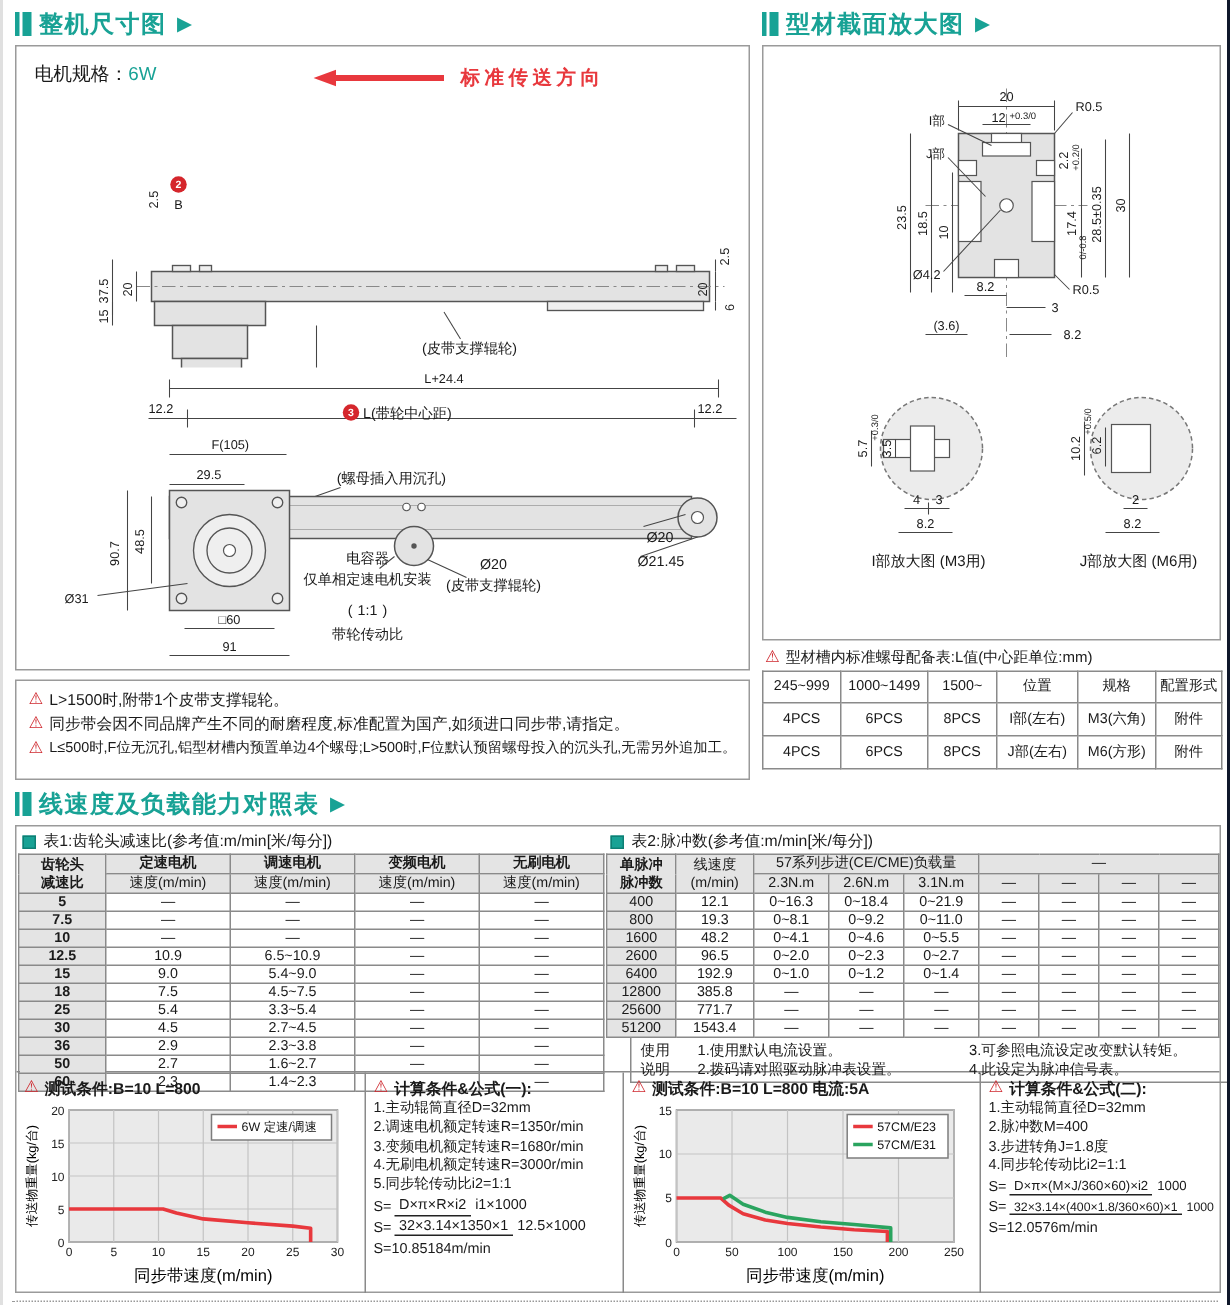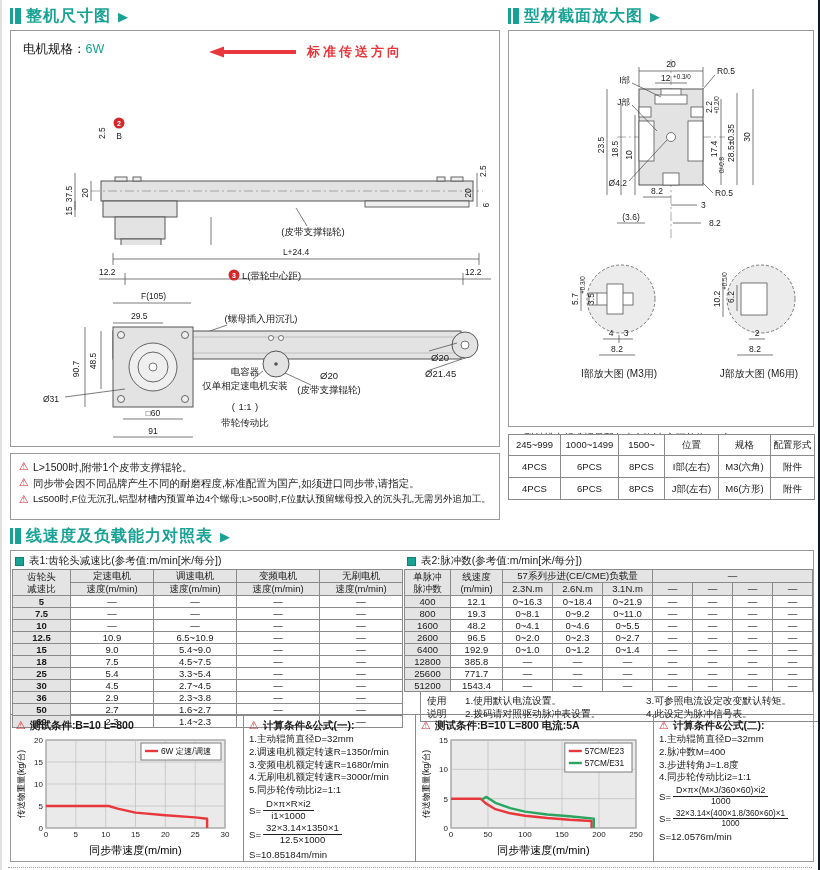--- a/index.html
+++ b/index.html
@@ -32,21 +32,21 @@
   .thin{stroke:#999;stroke-width:0.5}
   .dim{font-size:8.5px;fill:#1a1a1a}
   .lbl{font-size:9.5px;fill:#1a1a1a}
   .tol{font-size:6.3px;fill:#1a1a1a}
   .cap{font-size:10px;fill:#1a1a1a}
   .redidx{fill:#d5262c}
   .widx{font-size:7px;fill:#fff;font-weight:bold}
   
   .grid{border-collapse:collapse;table-layout:fixed;font-size:9.5px;text-align:center}
   .grid th,.grid td{border:1px solid #8a8a8a;padding:0 2px;height:11px;line-height:11px;overflow:hidden;white-space:nowrap}
-  .grid th{background:#e4e4e4;font-weight:normal;height:13px;line-height:12px}
+  .grid th{background:#e4e4e4;font-weight:bold;height:13px;line-height:12px}
   .grid .sub{font-weight:normal}
   .t1 td:first-child{background:#e4e4e4;font-weight:bold}
   .t2 td:first-child{background:#e4e4e4}
   .tbl-title{display:flex;align-items:center;gap:5px;font-size:10.5px;height:16px;padding-left:4px}
   .sq{width:9px;height:9px;background:#18a295;border:1px solid #0e7f74;flex:none}
   .nut-title{position:absolute;display:flex;gap:4px;font-size:10px;align-items:center}
   .nut-tbl th{font-weight:normal;background:#fff;height:20px;line-height:20px}
   .nut-tbl td{height:21px;line-height:21px}
   
   .tables-row{display:flex;height:164px;border-bottom:1px solid #8a8a8a}
@@ -55,21 +55,21 @@
   .usage{display:flex;border:1px solid #8a8a8a;border-top:none;font-size:9.8px;height:30px;padding:2px 0}
   .use-label{width:44px;padding-left:6px;line-height:13px}
   .use-col{flex:1;line-height:13px}
   .strip{display:flex;height:147px}
   .cell{padding:3px 5px;overflow:hidden}
   .cell+.cell{border-left:1px solid #8a8a8a}
   .c1w{width:232px}.c2w{width:172px}.c3w{width:238px}.c4w{width:160px}
   .cell-hdr{display:flex;gap:4px;font-size:10.5px;font-weight:bold;align-items:center;height:15px;white-space:nowrap}
   .calc-line{font-size:9.6px;line-height:12.8px;white-space:nowrap}
   .eq{display:flex;align-items:center;gap:2px;font-size:9.6px;margin-top:2px;white-space:nowrap}
-  .frac{display:inline-flex;flex-direction:column;align-items:center;line-height:1.12}
+  .frac{display:inline-flex;flex-direction:row;align-items:flex-start;line-height:1.12}
   .fn{border-bottom:1px solid #222;padding:0 3px}
   .fd{padding:0 3px}
   .eq-result{font-size:9.6px;margin-top:3px}
   .foot-dots{position:absolute;left:6px;right:6px;bottom:2px;border-bottom:1px dotted #999}
 </style>
 </head>
 <body>
 
 <div id="page">
 
@@ -300,21 +300,21 @@
         <text class="dim" x="58" y="95" text-anchor="middle">8.2</text>
         <text class="cap" x="62" y="120" text-anchor="middle">J部放大图 (M6用)</text>
       </g>
     </svg>
   </div>
 
   <div class="nut-title" style="left:508px;top:431px">
     <span class="warn">⚠</span>
     <span>型材槽内标准螺母配备表:L值(中心距单位:mm)</span>
   </div>
-  <table class="grid nut-tbl abs" style="left:506px;top:434px;width:306px">
+  <table class="grid nut-tbl abs" style="left:506px;top:447px;width:306px">
     <colgroup>
         <col style="width:52px">
         <col style="width:58px">
         <col style="width:46px">
         <col style="width:54px">
         <col style="width:52px">
         <col style="width:44px">
       </colgroup>
     <thead>
       <tr>

